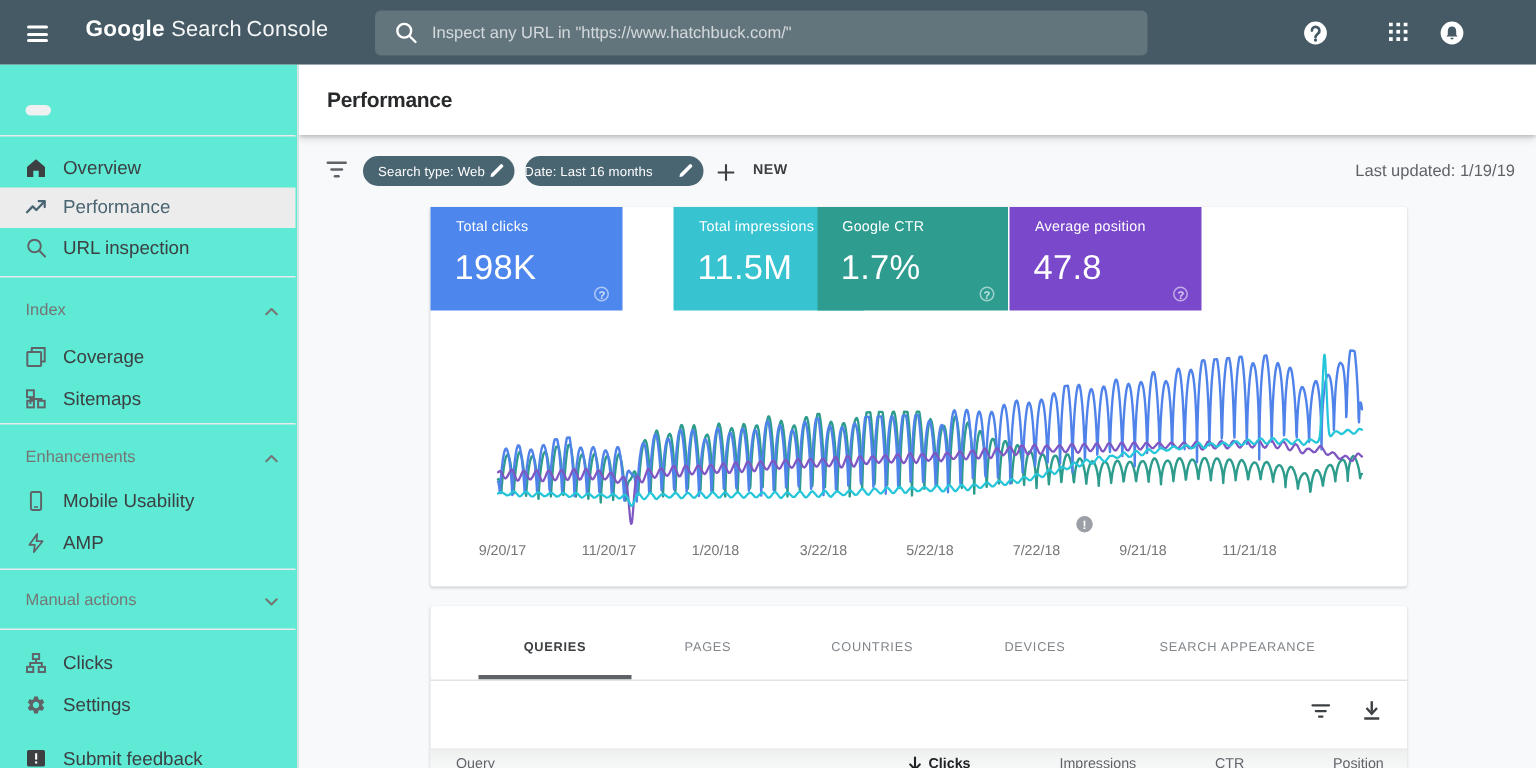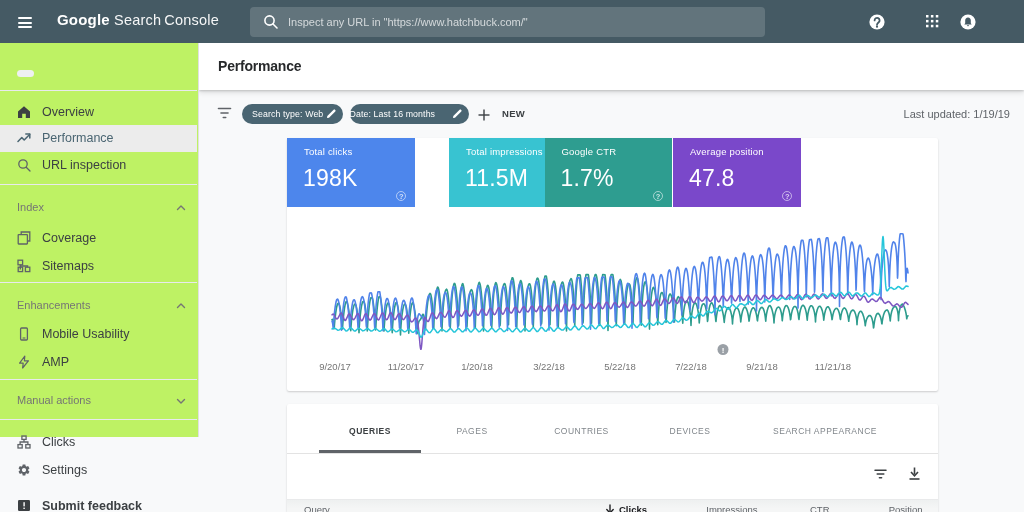--- a/index.html
+++ b/index.html
@@ -8,21 +8,21 @@
 .abs { position:absolute; }
 
 
 #appbar { left:0; top:0; width:1024px; height:43px; background:#455a64; z-index:30; }
 #burger span { display:block; width:14px; height:2px; background:#fff; border-radius:1px; margin-bottom:2.6px; }
 #logo { left:57px; top:0; height:43px; line-height:40px; color:#fff; font-size:14.5px; letter-spacing:0.2px; white-space:nowrap; }
 #searchbox { left:250px; top:7px; width:515px; height:30px; background:rgba(255,255,255,0.16); border-radius:4px; }
 #searchtext { left:288px; top:7px; height:30px; line-height:31px; color:rgba(255,255,255,0.72); font-size:11px; white-space:nowrap; }
 
 
-#sidebar { left:0; top:43px; width:199px; height:394px; background:#bef264; border-right:1px solid #e0e0e0; z-index:10; }
+#sidebar { left:0; top:43px; width:199px; height:469px; background:#5eead4; border-right:1px solid #e0e0e0; z-index:10; }
 #skel { left:17px; top:27px; width:17px; height:7px; border-radius:3.5px; background:#eef0f1; }
 .sdiv { position:absolute; left:0; width:197px; height:1px; background:#e8eaed; }
 .nav { position:absolute; left:0; width:197px; height:26px; }
 .nav .ic { position:absolute; left:17px; top:50%; margin-top:-7px; width:14px; height:14px; }
 .nav .tx { position:absolute; left:42px; top:50%; margin-top:-8px; font-size:12.5px; line-height:16px; color:#3c4043; white-space:nowrap; }
 .sect { position:absolute; left:17px; font-size:11px; color:#757575; white-space:nowrap; }
 .chev { position:absolute; left:176px; width:10px; height:10px; }
 #perf-hl { left:0; top:81.5px; width:197px; height:27px; background:#ececec; }
 
 
@@ -196,21 +196,21 @@
       <div class="tx">Settings</div>
     </div>
   <div class="nav" style="top:449.5px;">
       <svg class="ic" width="14" height="14" viewBox="0 0 14 14">
         <g>
           <rect x="1" y="1" width="12" height="11" rx="1.2" fill="#3c4043"></rect>
           <rect x="6.4" y="3.2" width="1.4" height="4.2" fill="#fff"></rect>
           <rect x="6.4" y="8.6" width="1.4" height="1.4" fill="#fff"></rect>
         </g>
       </svg>
-      <div class="tx" style="font-weight:700;color:#3c4043;">Submit feedback</div>
+      <div class="tx" style="font-weight:400;color:#3c4043;">Submit feedback</div>
     </div>
 </div>
 
 <div id="header" class="abs">
     <h1>Performance</h1>
   </div>
 
 <svg class="abs" style="left:217px; top:107px; z-index:6;" width="15" height="13" viewBox="0 0 15 13">
   <g stroke="#5f6368" stroke-width="1.6" stroke-linecap="round">
       <line x1="1.5" y1="1.5" x2="13.5" y2="1.5"></line>

